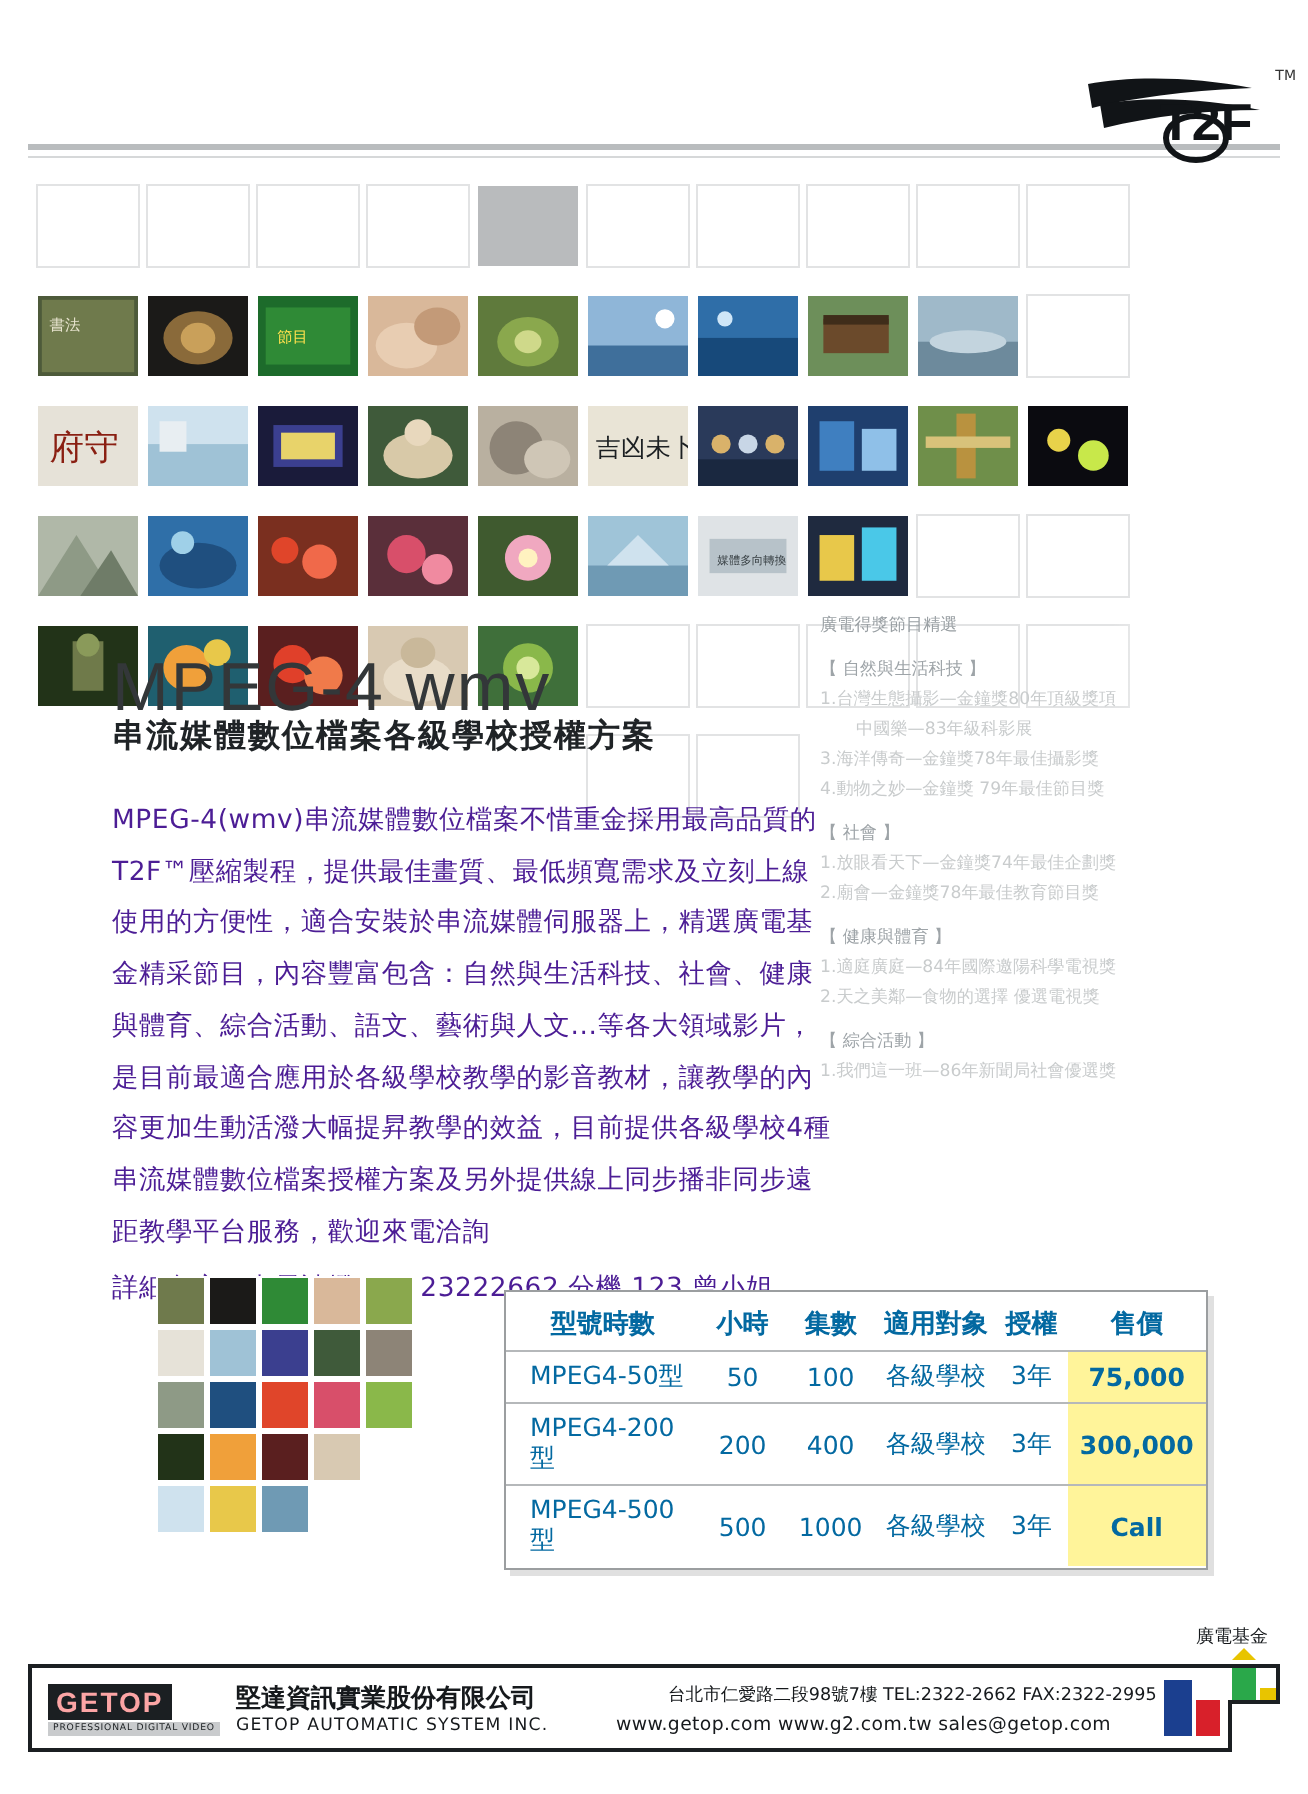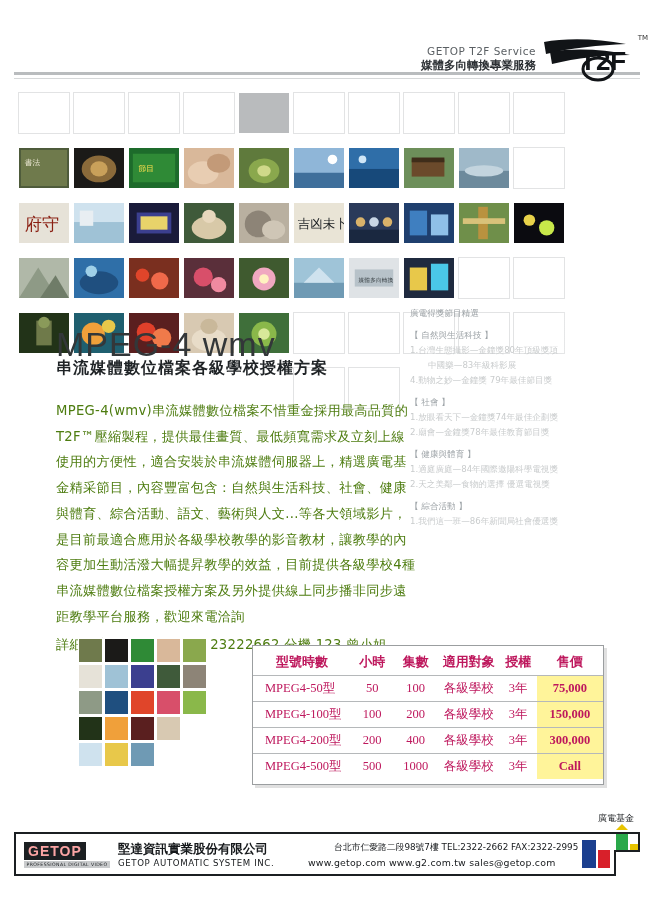--- a/index.html
+++ b/index.html
@@ -60,21 +60,21 @@
   }
   .title-sub {
     position:absolute; left:56px; top:358px;
     font-size:16px; color:#1f2326; font-weight:bold;
     letter-spacing:1px;
   }
 
   
   .body-copy {
     position:absolute; left:56px; top:398px; width:360px;
-    font-size:13.2px; line-height:1.95; color:#4d7c0f;
+    font-size:13.2px; line-height:1.95; color:#4c1d95;
     letter-spacing:.3px;
   }
 
   
   .awards {
     position:absolute; left:410px; top:306px; width:200px;
     font-size:8.6px; line-height:1.75; color:#c6c9cb;
   }
   .awards .head { color:#9aa0a4; margin-bottom:2px; }
   .awards .grp { color:#9ea4a8; margin-top:7px; }
@@ -94,22 +94,22 @@
   }
 
   
   .price-box {
     position:absolute; left:252px; top:645px; width:352px; height:140px;
     background:#ffffff; border:1px solid #9b9ea0;
     box-shadow:3px 3px 0 rgba(0,0,0,.12);
   }
   .price-table { width:100%; border-collapse:collapse; }
   .price-table th, .price-table td {
-    font-size:12.5px; color:#be185d; padding:4px 2px;
-    text-align:center; font-weight:normal;font-family:Liberation Serif, serif;
+    font-size:12.5px; color:#0369a1; padding:4px 2px;
+    text-align:center; font-weight:normal;
   }
   .price-table th { font-size:13px; font-weight:bold; padding-top:7px;}
   .price-table td.model { text-align:left; padding-left:12px; }
   .price-table tr.row td { border-top:1px solid #b5b8ba; }
   .price-table td.price {
     background:#fff49a; font-weight:bold; width:72px;
   }
   .price-table td.price.call { background:#fff49a; }
   .price-table col.c1 { width:108px; }
   .price-table col.c2 { width:48px; }
@@ -164,24 +164,20 @@
     position:absolute; right:-2px; bottom:-2px; width:26px; height:26px;
     background:#ffffff; border-left:2px solid #1b1f22; border-top:2px solid #1b1f22;
   }
 </style>
 </head>
 <body>
 
 <div class="header">
   <div class="hdr-rule"></div>
   <div class="hdr-rule2"></div>
-  <div class="hdr-text">
-    <div class="l1">GETOP T2F Service</div>
-    <div class="l2">媒體多向轉換專業服務</div>
-  </div>
   <div class="logo">
     <svg width="96" height="46" viewBox="0 0 96 46">
       <path d="M4 6 C24 2, 56 2, 86 8 C60 9, 30 12, 6 18 Z" fill="#111417"></path>
       <path d="M10 16 C34 12, 62 13, 90 19 C64 19, 36 22, 12 28 Z" fill="#111417"></path>
       <text x="40" y="34" font-family="Liberation Sans, sans-serif" font-size="26" font-weight="bold" fill="#111417">T2F</text>
       <ellipse cx="58" cy="33" rx="15" ry="11" fill="none" stroke="#111417" stroke-width="3"></ellipse>
     </svg>
   </div>
   <div class="logo-tm">TM</div>
 </div>
@@ -446,20 +442,21 @@
   <span>MPEG-4(wmv)串流媒體數位檔案不惜重金採用最高品質的T2F™壓縮製程，提供最佳畫質、最低頻寬需求及立刻上線使用的方便性，適合安裝於串流媒體伺服器上，精選廣電基金精采節目，內容豐富包含：自然與生活科技、社會、健康與體育、綜合活動、語文、藝術與人文...等各大領域影片，是目前最適合應用於各級學校教學的影音教材，讓教學的內容更加生動活潑大幅提昇教學的效益，目前提供各級學校4種串流媒體數位檔案授權方案及另外提供線上同步播非同步遠距教學平台服務，歡迎來電洽詢</span>
   <div style="margin-top:2px;">詳細內容，來電請撥  (02)23222662  分機  123  曾小姐</div>
 </div>
 
 <div class="awards">
   <div class="head">廣電得獎節目精選</div>
 
   <div class="grp">【 自然與生活科技 】</div>
   <div class="itm">1.台灣生態攝影—金鐘獎80年頂級獎項</div>
   <div class="itm" style="text-indent:18px;">中國樂—83年級科影展</div>
+  <div class="itm">3.海洋傳奇—金鐘獎78年最佳攝影獎</div>
   <div class="itm">4.動物之妙—金鐘獎 79年最佳節目獎</div>
 
   <div class="grp">【 社會 】</div>
   <div class="itm">1.放眼看天下—金鐘獎74年最佳企劃獎</div>
   <div class="itm">2.廟會—金鐘獎78年最佳教育節目獎</div>
 
   <div class="grp">【 健康與體育 】</div>
   <div class="itm">1.適庭廣庭—84年國際邀陽科學電視獎</div>
   <div class="itm">2.天之美鄰—食物的選擇 優選電視獎</div>
 
@@ -523,28 +520,20 @@
     <tbody>
       <tr class="row">
         <td class="model">MPEG4-50型</td>
         <td>50</td>
         <td>100</td>
         <td>各級學校</td>
         <td>3年</td>
         <td class="price">75,000</td>
       </tr>
       <tr class="row">
-        <td class="model">MPEG4-100型</td>
-        <td>100</td>
-        <td>200</td>
-        <td>各級學校</td>
-        <td>3年</td>
-        <td class="price">150,000</td>
-      </tr>
-      <tr class="row">
         <td class="model">MPEG4-200型</td>
         <td>200</td>
         <td>400</td>
         <td>各級學校</td>
         <td>3年</td>
         <td class="price">300,000</td>
       </tr>
       <tr class="row">
         <td class="model">MPEG4-500型</td>
         <td>500</td>

